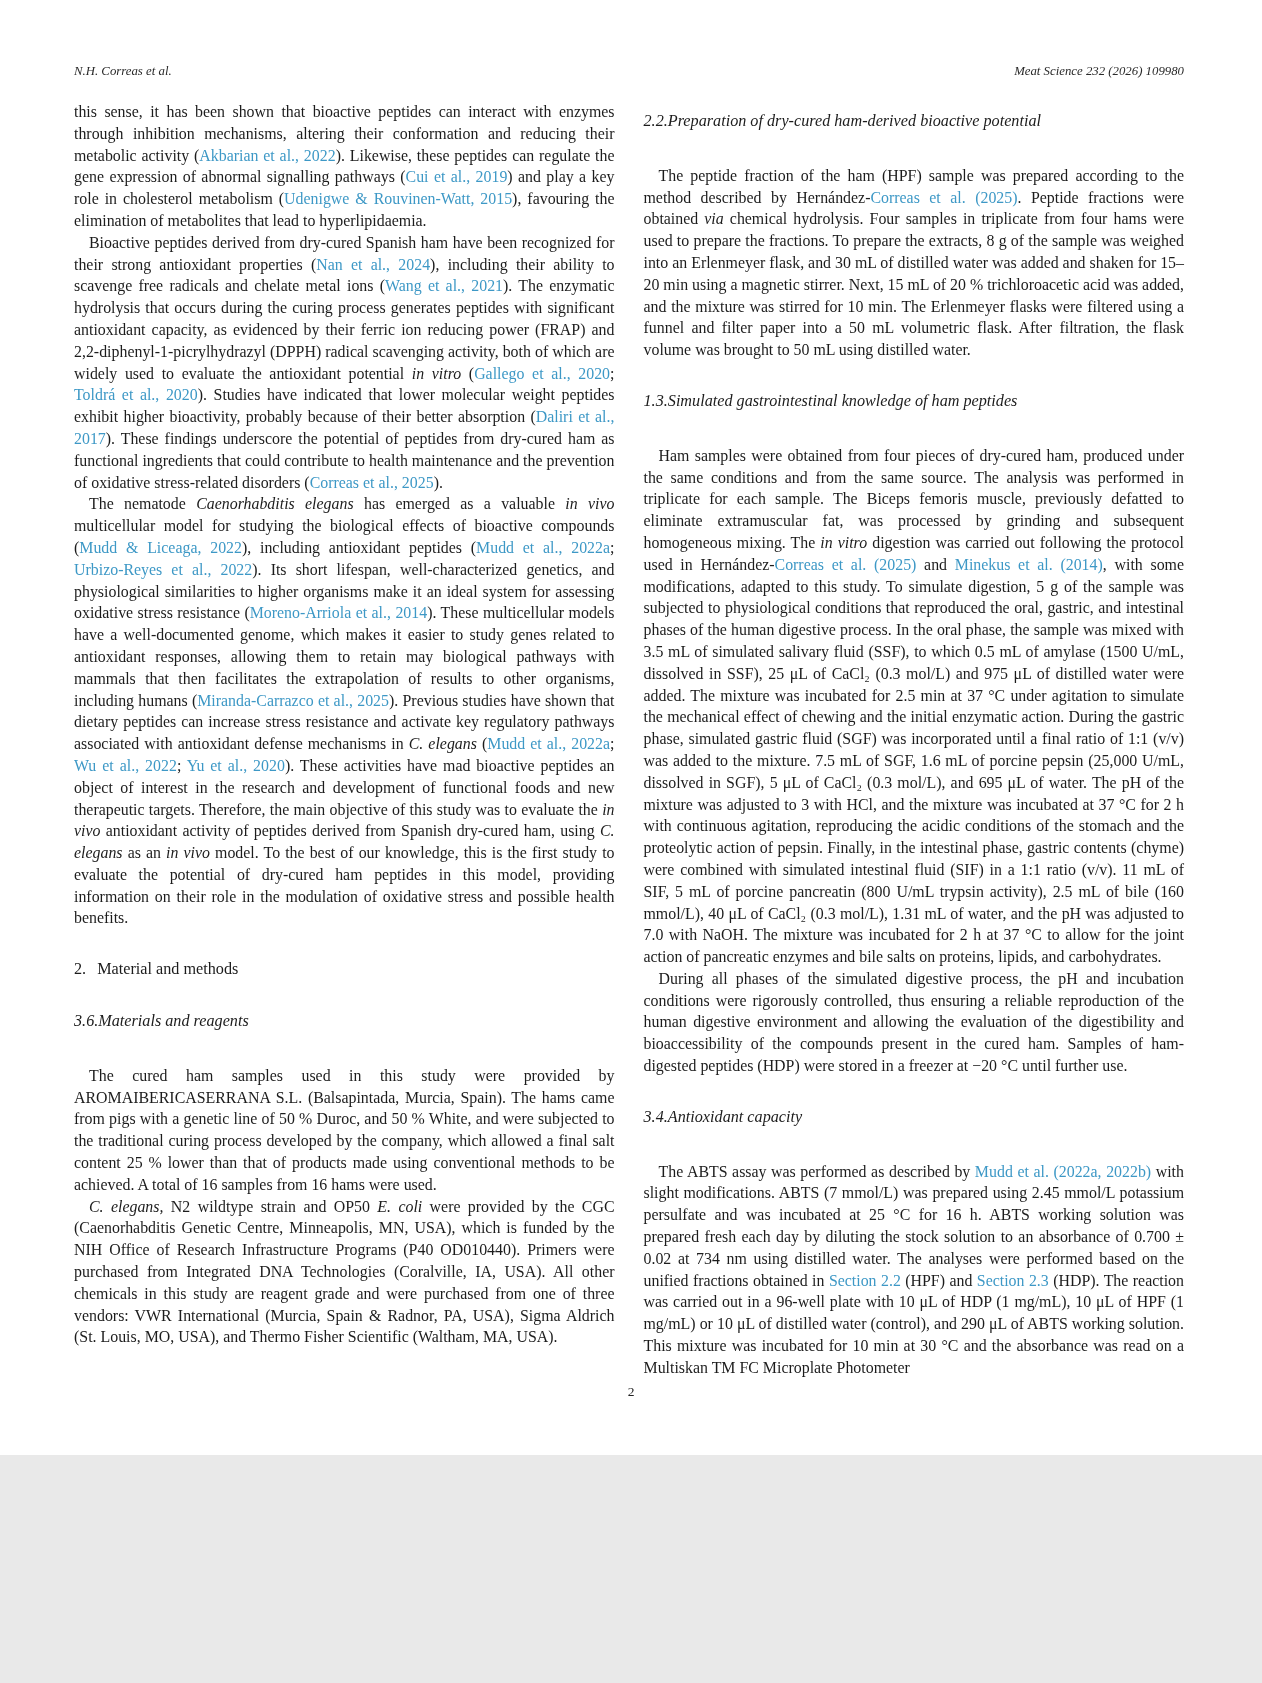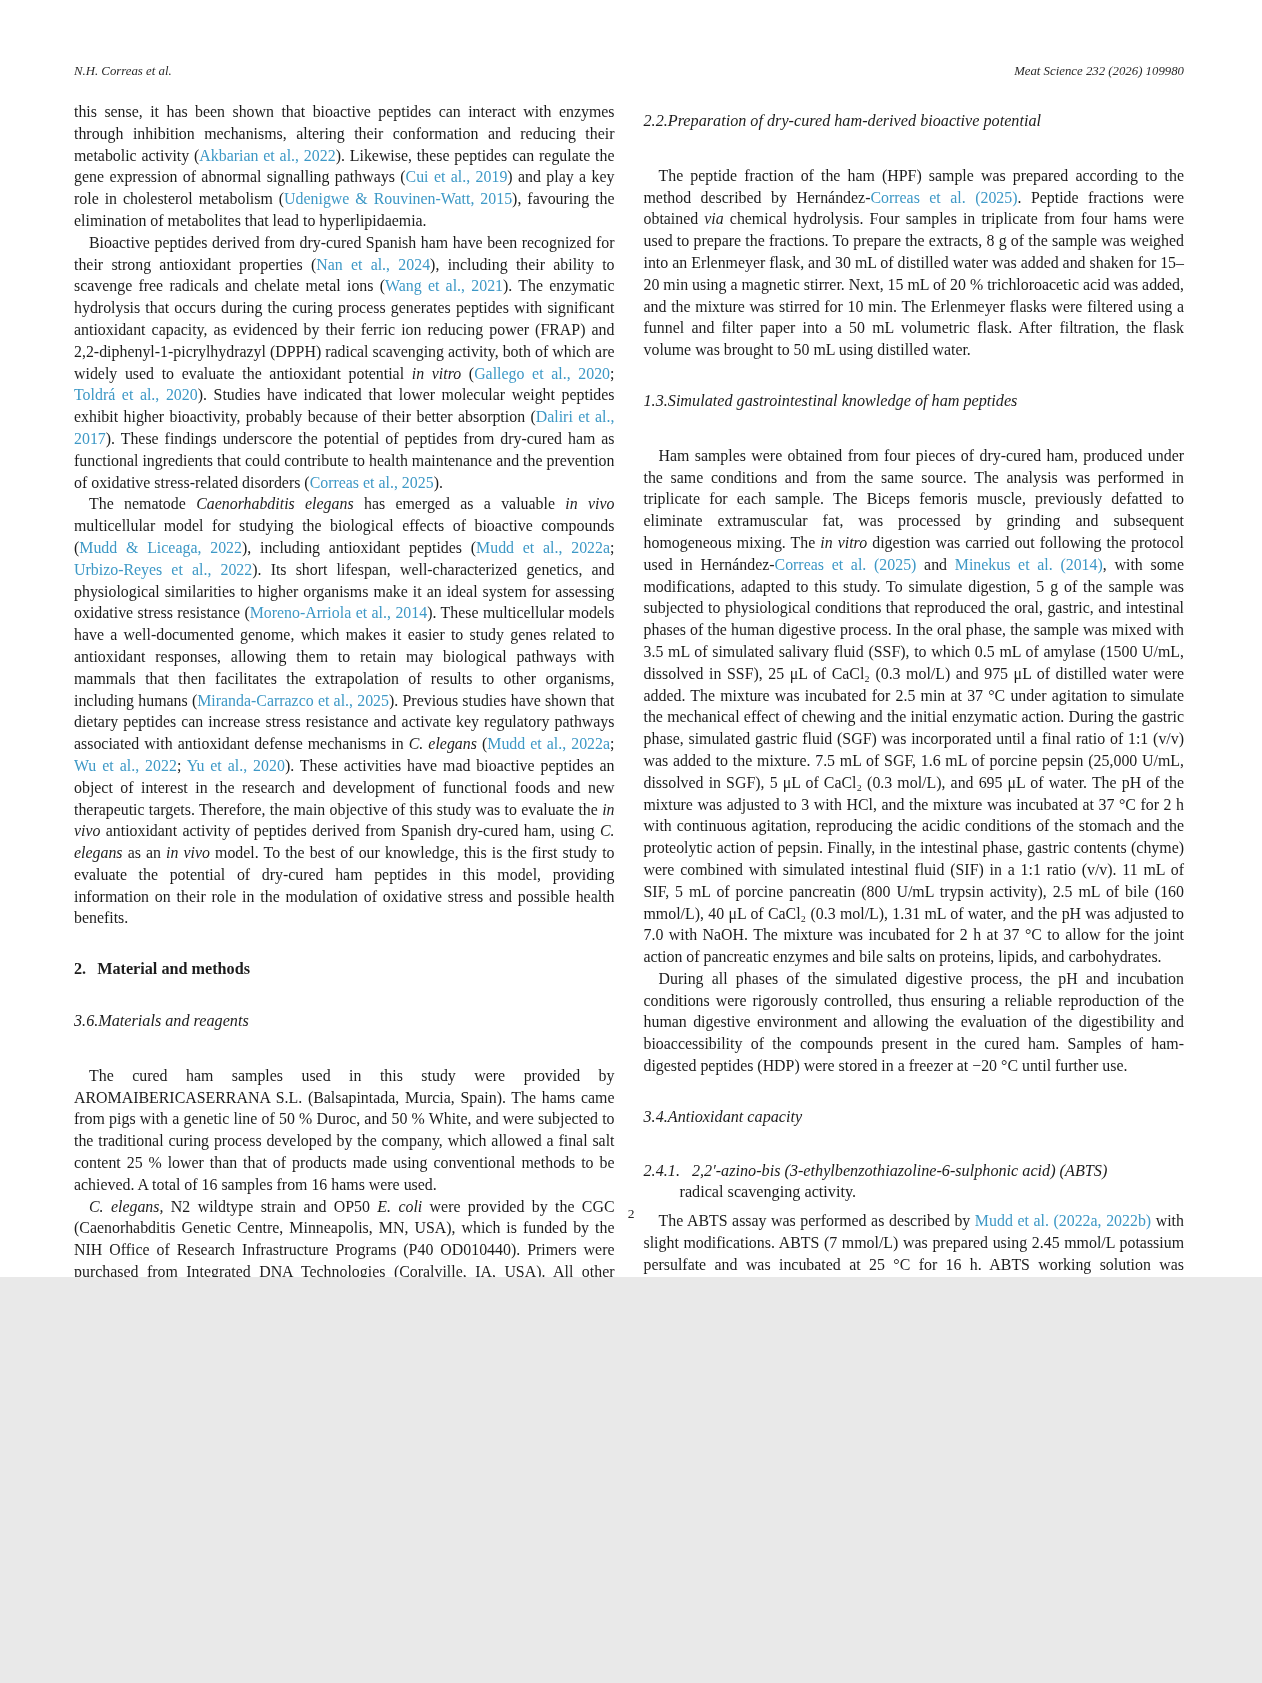--- a/index.html
+++ b/index.html
@@ -1,17 +1,17 @@
 <!DOCTYPE html>
 <html lang="en" style="--link-color: #3d98c6;"><head>
 <meta charset="utf-8">
 <style>
   html,body { margin:0; padding:0; background:#e9e9e9; }
   .page {
-    position:relative; width:1262px; height:1277px; margin:0 auto;
+    position:relative; width:1262px; height:1455px; margin:0 auto;
     background:#ffffff; color:#1c1c1c;
     font-family:"Liberation Serif","DejaVu Serif",serif;
     overflow:hidden;
   }
   .running-head {
     position:absolute; top:64px; left:74px; right:78px;
     display:flex; justify-content:space-between;
     font-size:12.8px; font-style:italic; color:#2a2a2a;
   }
   .content {
@@ -21,21 +21,21 @@
   .col {
     flex:1 1 0; min-width:0;
     font-size:15.9px; line-height:21.8px;
     text-align:justify;
   }
   .col p { margin:0; }
   .col p.indent { text-indent:15px; }
   .it { font-style:italic; }
   .link { color:var(--link-color,#3d98c6); cursor:pointer; }
   h2.sec {
-    font-size:16.2px; font-weight:bold; font-style:normal;
+    font-size:16.2px; font-weight:normal; font-style:normal;
     margin:30px 0 26px 0; text-align:left;
   }
   h2.sec .num { margin-right:11px; }
   h3.sub {
     font-size:16.2px; font-weight:normal; font-style:italic;
     margin:30px 0 32px 0; text-align:left;
   }
   h3.sub .num { }
   h4.subsub {
     font-size:16.2px; font-weight:normal; font-style:normal;
@@ -67,19 +67,18 @@
         <p class="indent"><span>The cured ham samples used in this study were provided by AROMAIBERICASERRANA S.L. (Balsapintada, Murcia, Spain). The hams came from pigs with a genetic line of 50 % Duroc, and 50 % White, and were subjected to the traditional curing process developed by the company, which allowed a final salt content 25 % lower than that of products made using conventional methods to be achieved. A total of 16 samples from 16 hams were used.</span></p>
         <p class="indent"><span class="it">C. elegans,</span><span> N2 wildtype strain and OP50 </span><span class="it">E. coli</span><span> were provided by the CGC (Caenorhabditis Genetic Centre, Minneapolis, MN, USA), which is funded by the NIH Office of Research Infrastructure Programs (P40 OD010440). Primers were purchased from Integrated DNA Technologies (Coralville, IA, USA). All other chemicals in this study are reagent grade and were purchased from one of three vendors: VWR International (Murcia, Spain &amp; Radnor, PA, USA), Sigma Aldrich (St. Louis, MO, USA), and Thermo Fisher Scientific (Waltham, MA, USA).</span></p>
       </div>
     <div class="col" id="col-right">
         <h3 class="sub" style="margin-top: 10px;"><span class="num">2.2.</span><span>Preparation of dry-cured ham-derived bioactive potential</span></h3>
         <p class="indent"><span>The peptide fraction of the ham (HPF) sample was prepared according to the method described by Hernández-</span><span class="link">Correas et al. (2025)</span><span>. Peptide fractions were obtained </span><span class="it">via</span><span> chemical hydrolysis. Four samples in triplicate from four hams were used to prepare the fractions. To prepare the extracts, 8 g of the sample was weighed into an Erlenmeyer flask, and 30 mL of distilled water was added and shaken for 15–20 min using a magnetic stirrer. Next, 15 mL of 20 % trichloroacetic acid was added, and the mixture was stirred for 10 min. The Erlenmeyer flasks were filtered using a funnel and filter paper into a 50 mL volumetric flask. After filtration, the flask volume was brought to 50 mL using distilled water.</span></p>
         <h3 class="sub"><span class="num">1.3.</span><span>Simulated gastrointestinal knowledge of ham peptides</span></h3>
         <p class="indent"><span>Ham samples were obtained from four pieces of dry-cured ham, produced under the same conditions and from the same source. The analysis was performed in triplicate for each sample. The Biceps femoris muscle, previously defatted to eliminate extramuscular fat, was processed by grinding and subsequent homogeneous mixing. The </span><span class="it">in vitro</span><span> digestion was carried out following the protocol used in Hernández-</span><span class="link">Correas et al. (2025)</span><span> and </span><span class="link">Minekus et al. (2014)</span><span>, with some modifications, adapted to this study. To simulate digestion, 5 g of the sample was subjected to physiological conditions that reproduced the oral, gastric, and intestinal phases of the human digestive process. In the oral phase, the sample was mixed with 3.5 mL of simulated salivary fluid (SSF), to which 0.5 mL of amylase (1500 U/mL, dissolved in SSF), 25 μL of CaCl₂ (0.3 mol/L) and 975 μL of distilled water were added. The mixture was incubated for 2.5 min at 37 °C under agitation to simulate the mechanical effect of chewing and the initial enzymatic action. During the gastric phase, simulated gastric fluid (SGF) was incorporated until a final ratio of 1:1 (v/v) was added to the mixture. 7.5 mL of SGF, 1.6 mL of porcine pepsin (25,000 U/mL, dissolved in SGF), 5 μL of CaCl₂ (0.3 mol/L), and 695 μL of water. The pH of the mixture was adjusted to 3 with HCl, and the mixture was incubated at 37 °C for 2 h with continuous agitation, reproducing the acidic conditions of the stomach and the proteolytic action of pepsin. Finally, in the intestinal phase, gastric contents (chyme) were combined with simulated intestinal fluid (SIF) in a 1:1 ratio (v/v). 11 mL of SIF, 5 mL of porcine pancreatin (800 U/mL trypsin activity), 2.5 mL of bile (160 mmol/L), 40 μL of CaCl₂ (0.3 mol/L), 1.31 mL of water, and the pH was adjusted to 7.0 with NaOH. The mixture was incubated for 2 h at 37 °C to allow for the joint action of pancreatic enzymes and bile salts on proteins, lipids, and carbohydrates.</span></p>
         <p class="indent"><span>During all phases of the simulated digestive process, the pH and incubation conditions were rigorously controlled, thus ensuring a reliable reproduction of the human digestive environment and allowing the evaluation of the digestibility and bioaccessibility of the compounds present in the cured ham. Samples of ham-digested peptides (HDP) were stored in a freezer at −20 °C until further use.</span></p>
         <h3 class="sub"><span class="num">3.4.</span><span>Antioxidant capacity</span></h3>
-        <h4 class="subsub"><span class="num">2.4.1.</span><span class="it">2,2′-azino-bis (3-ethylbenzothiazoline-6-sulphonic acid) (ABTS)</span><br><span>radical scavenging activity.</span></h4>
         <p class="indent"><span>The ABTS assay was performed as described by </span><span class="link">Mudd et al. (2022a, 2022b)</span><span> with slight modifications. ABTS (7 mmol/L) was prepared using 2.45 mmol/L potassium persulfate and was incubated at 25 °C for 16 h. ABTS working solution was prepared fresh each day by diluting the stock solution to an absorbance of 0.700 ± 0.02 at 734 nm using distilled water. The analyses were performed based on the unified fractions obtained in </span><span class="link">Section 2.2</span><span> (HPF) and </span><span class="link">Section 2.3</span><span> (HDP). The reaction was carried out in a 96-well plate with 10 μL of HDP (1 mg/mL), 10 μL of HPF (1 mg/mL) or 10 μL of distilled water (control), and 290 μL of ABTS working solution. This mixture was incubated for 10 min at 30 °C and the absorbance was read on a Multiskan TM FC Microplate Photometer</span></p>
       </div>
   </div>
 
   <div class="page-num">2</div>
 </div>
 
 </body></html>

